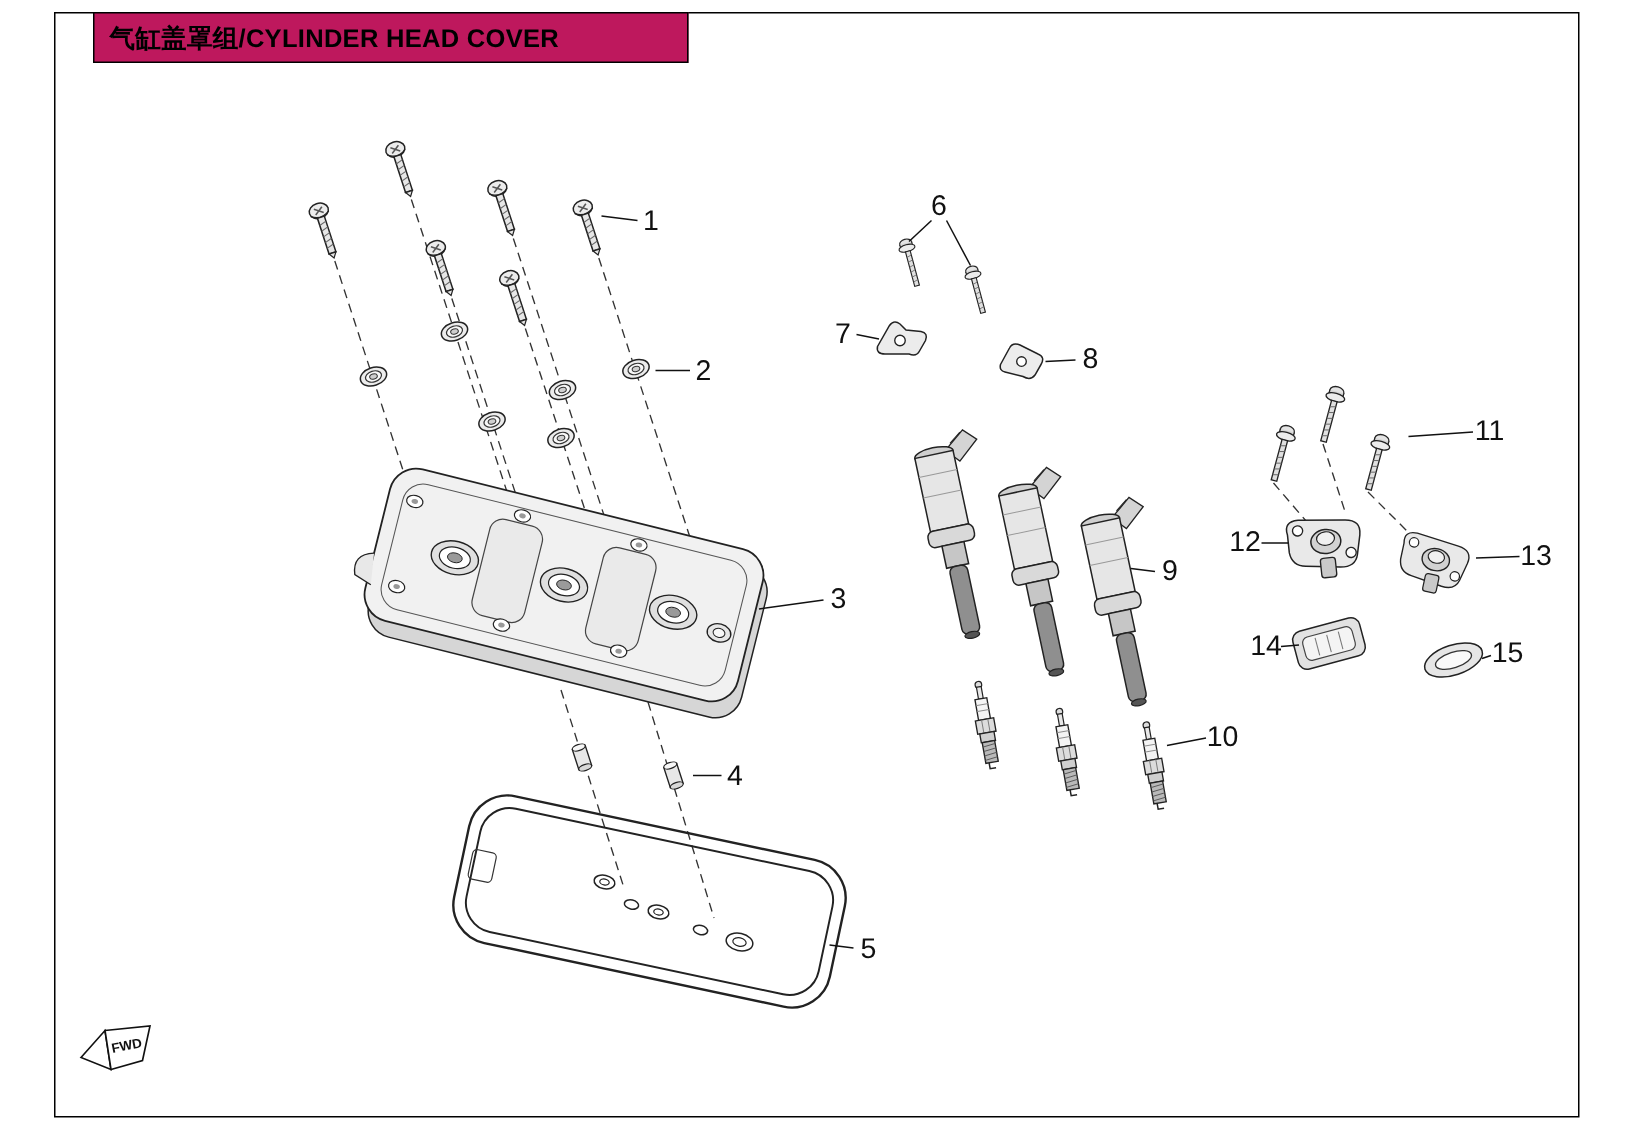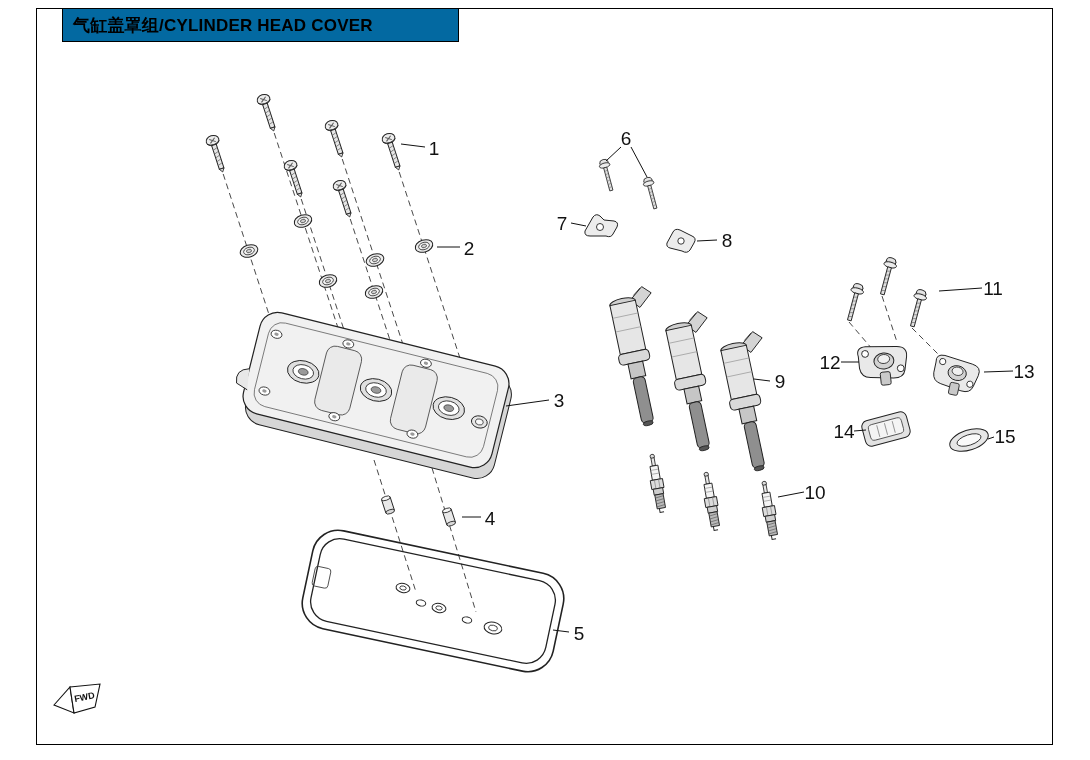--- a/index.html
+++ b/index.html
@@ -6,21 +6,21 @@
   body{
     width:1090px;height:760px;background:#ffffff;position:relative;
     font-family:"Liberation Sans",sans-serif;overflow:hidden;
   }
   .frame{
     position:absolute;left:36px;top:8px;width:1017px;height:737px;
     border:1px solid #000;box-sizing:border-box;background:transparent;
   }
   .title-box{
     position:absolute;left:62px;top:8px;width:397px;height:34px;
-    border:1px solid #000;box-sizing:border-box;background:#0369a1;
+    border:1px solid #000;box-sizing:border-box;background:#be185d;
     display:flex;align-items:center;padding-left:10px;z-index:3;
   }
   .title-box span{font-size:17px;font-weight:bold;color:#000;letter-spacing:.2px;white-space:nowrap;}
   svg.diagram{position:absolute;left:0;top:0;z-index:2;}
   .callout{font-family:"Liberation Sans",sans-serif;font-size:19px;fill:#111;text-anchor:middle;dominant-baseline:central;}
   .fwd-text{font-family:"Liberation Sans",sans-serif;font-size:9px;font-weight:bold;fill:#111;text-anchor:middle;}
   .leader{stroke:#111;stroke-width:1;}
   .dashed{stroke:#333;stroke-width:0.9;stroke-dasharray:6 4;fill:none;}
 </style>
 </head>

